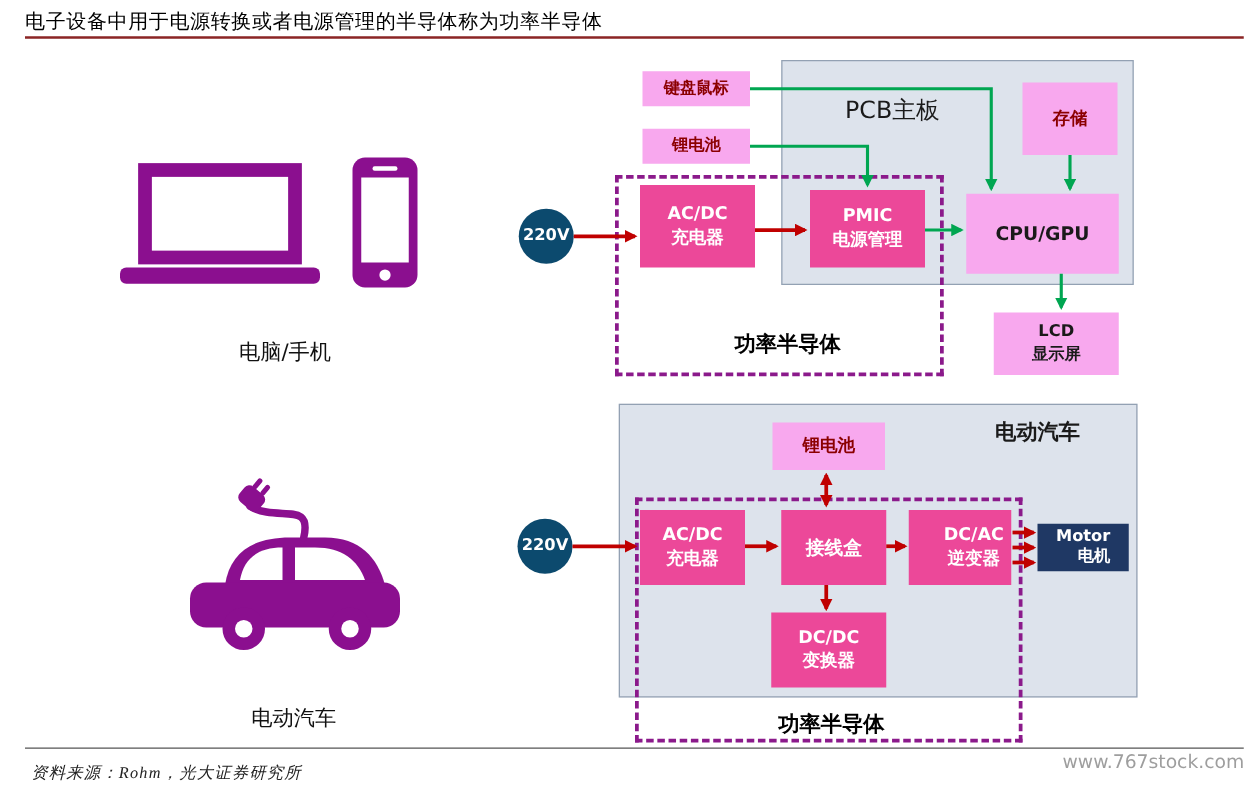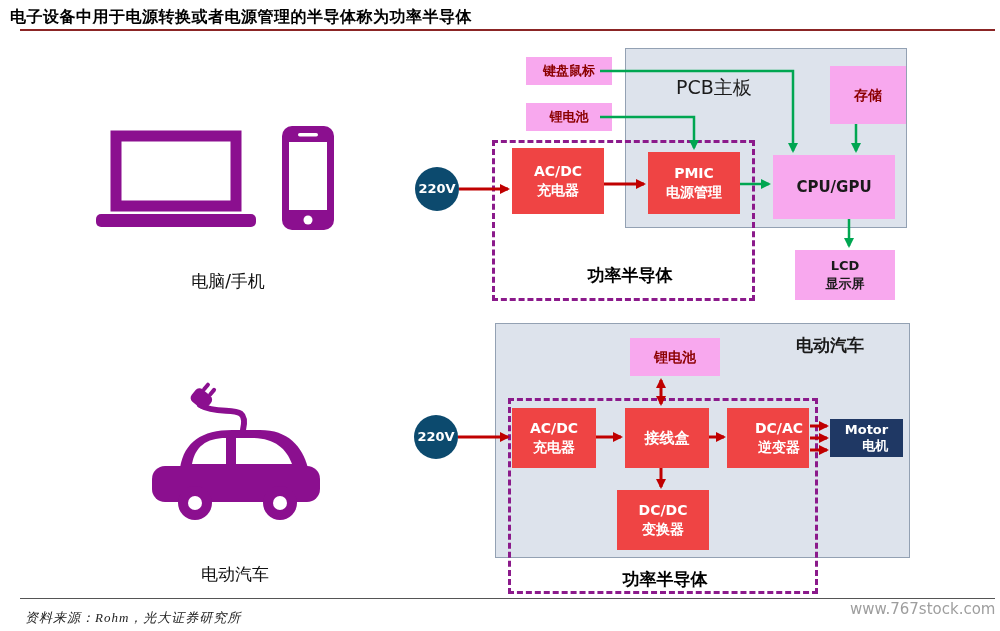--- a/index.html
+++ b/index.html
@@ -1,31 +1,31 @@
 <!DOCTYPE html>
 <html><head>
 <meta charset="utf-8">
 <style>
   * { margin:0; padding:0; box-sizing:border-box; }
   html,body { background:#ffffff; }
   body { font-family:"DejaVu Sans","Liberation Sans",sans-serif; }
   .canvas { position:relative; width:1000px; height:631px; background:#fff; overflow:hidden; }
   .abs { position:absolute; }
 
-  .page-title { position:absolute; left:10px; top:7px; font-size:16px; font-weight:700; color:#000; letter-spacing:0.5px; }
+  .page-title { position:absolute; left:20px; top:7px; font-size:16px; font-weight:400; color:#000; letter-spacing:0.5px; }
   .title-rule { position:absolute; left:20px; top:29px; width:975px; height:2px; background:#8B2525; }
 
   .panel { position:absolute; background:#DDE3EC; border:1px solid #93A1B3; }
   .panel-label { position:absolute; color:#1a1a1a; }
 
   .box { position:absolute; display:flex; align-items:center; justify-content:center;
          text-align:center; white-space:pre-line; font-weight:700; line-height:1.35; }
-  .pink  { background:#F8A8EE; color:#8B0000;margin-left:12px; }
+  .pink  { background:#F8A8EE; color:#8B0000; }
   .pink-dk { background:#F8A8EE; color:#1a1a1a; }
-  .dark  { background:#ef4444; color:#ffffff; }
+  .dark  { background:#ec4899; color:#ffffff; }
   .navy  { background:#1F3864; color:#ffffff;text-align:right; }
   .circle{ border-radius:50%; background:#0c4a6e; color:#fff; font-weight:700; }
 
   .dashed { position:absolute; border:3px dashed #8B1A8B; }
   .semi-label { position:absolute; font-size:17px; font-weight:700; color:#000; text-align:center; }
 
   .dev-label { position:absolute; font-size:17px; color:#111; text-align:center; }
 
   .arrow-layer { position:absolute; left:0; top:0; width:1000px; height:631px; pointer-events:none; }
 

